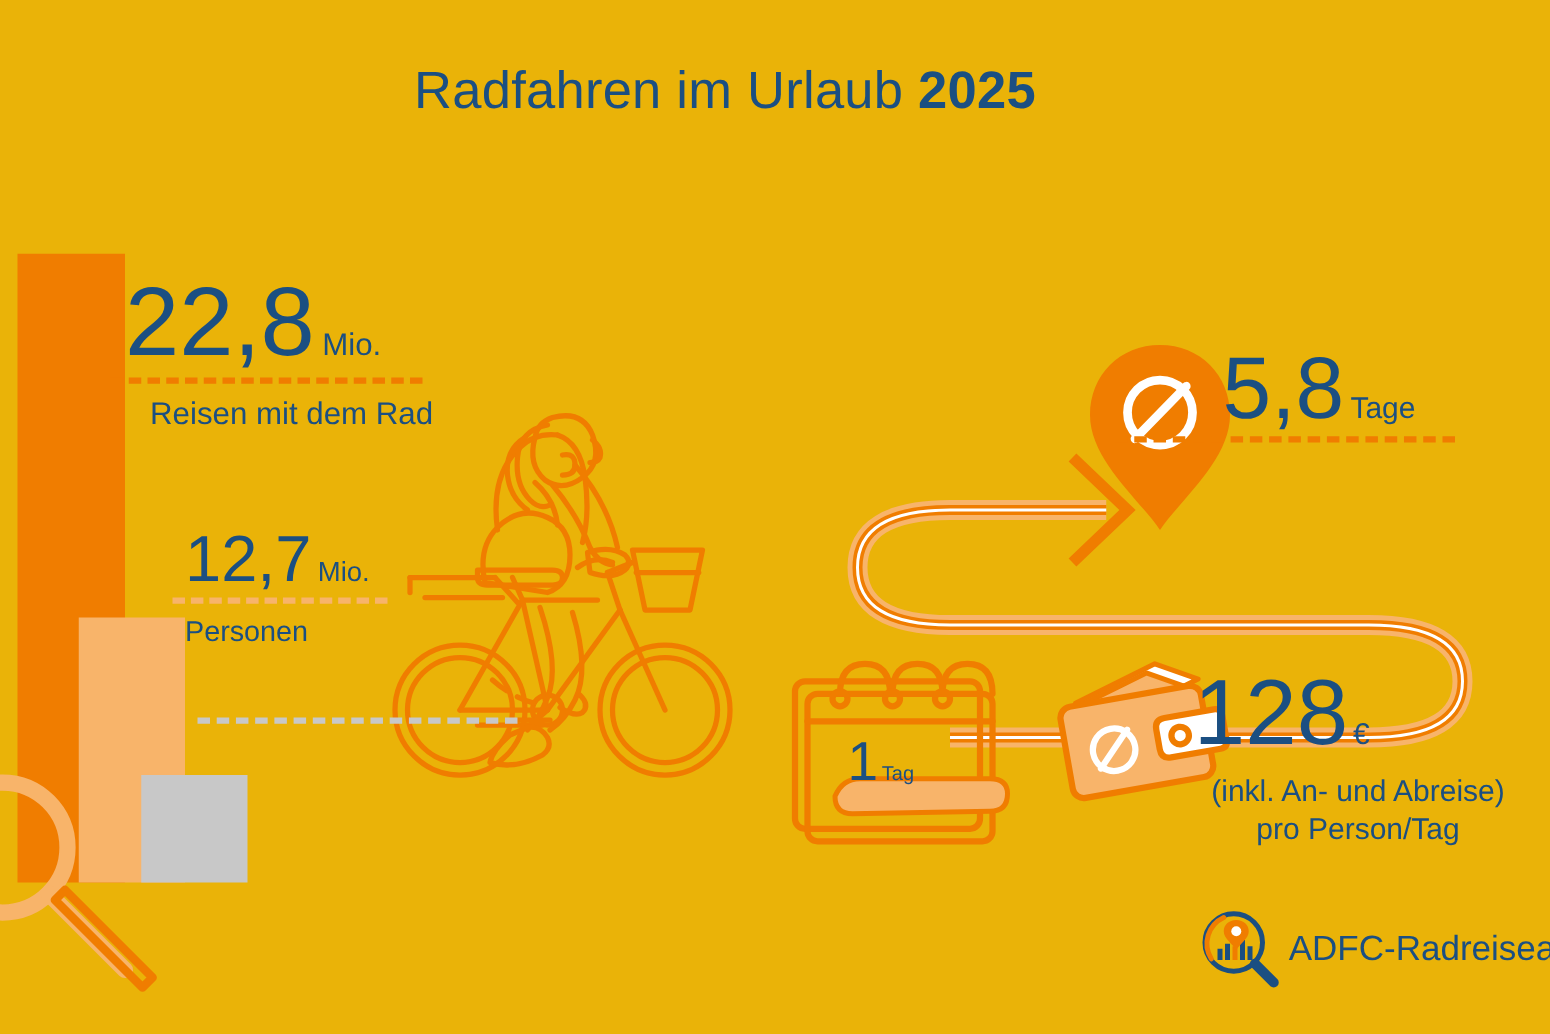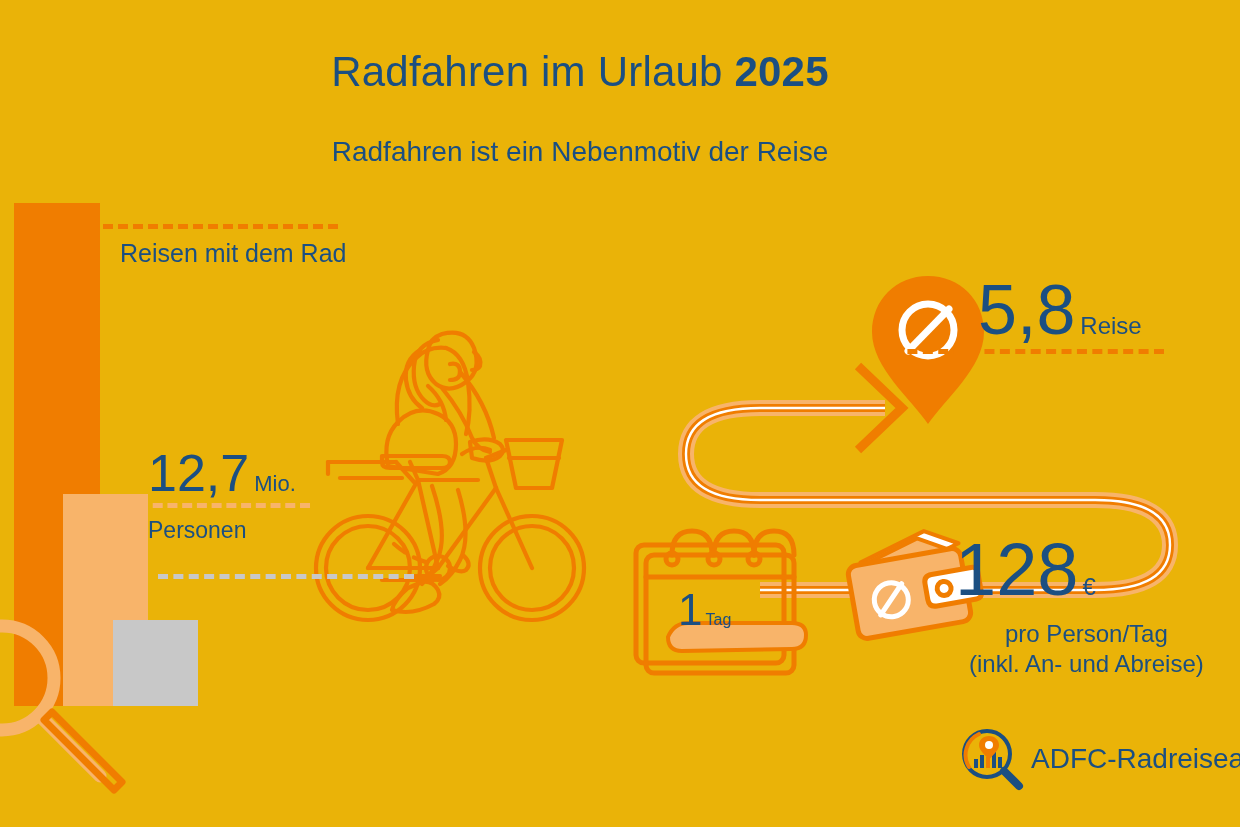--- a/index.html
+++ b/index.html
@@ -71,21 +71,21 @@
   }
 
   
   #stat-trips { left: 100px; top: 218px; }
   #stat-trips .value { font-size: 78px; display: inline-block; vertical-align: baseline; }
   #stat-trips .unit  { font-size: 25px; display: inline-block; margin-left: 6px; }
   #stat-trips .dashline { width: 250px; border-top-color: #f07d00; margin-top: 6px; margin-left: -12px; }
   #stat-trips .caption { font-size: 25px; margin-top: 9px; padding-left: 20px; }
 
   
-  #stat-persons { left: 148px; top: 447px; }
+  #stat-persons { left: 148px; top: 422px; }
   #stat-persons .value { font-size: 52px; display: inline-block; }
   #stat-persons .unit  { font-size: 22px; display: inline-block; margin-left: 5px; }
   #stat-persons .dashline { width: 172px; border-top-color: #f8b46a; margin-top: 4px; margin-left: -10px; }
   #stat-persons .caption { font-size: 23px; margin-top: 8px; }
 
   
   #stat-nights { left: 168px; top: 570px; }
   #stat-nights .value { font-size: 52px; display: inline-block; }
   #stat-nights .dashline { width: 256px; border-top-color: #c8c8c8; margin-top: 4px; margin-left: -10px; }
   #stat-nights .caption { font-size: 23px; margin-top: 8px; }
@@ -127,21 +127,20 @@
   .abs-svg { position: absolute; }
 </style>
 </head>
 <body>
 
 <div id="infographic">
 
   <div class="title">
     <span>Radfahren im Urlaub </span><span class="bold">2025</span>
   </div>
-  <div class="subtitle">Radfahren ist ein Nebenmotiv der Reise</div>
 
   <div class="bar" id="bar-trips"></div>
   <div class="bar" id="bar-persons"></div>
   <div class="bar" id="bar-nights"></div>
 
   <svg class="abs-svg" style="left:-60px; top:600px;" width="220" height="200" viewBox="0 0 220 200">
     <circle cx="62" cy="78" r="52" fill="none" stroke="#f8b46a" stroke-width="13"></circle>
     <line x1="99" y1="115" x2="160" y2="176" stroke="#f8b46a" stroke-width="13" stroke-linecap="round"></line>
     <path d="M104 120 L112 112 L182 182 L174 190 Z" fill="none" stroke="#f07d00" stroke-width="7" stroke-linejoin="round"></path>
   </svg>
@@ -256,50 +255,53 @@
 
       <path d="M96 52 L136 52 q6 0 6 6 L142 78 q0 6 -6 6 L96 84 q-8 0 -8 -8 L88 60 q0 -8 8 -8 Z" fill="#ffffff" stroke="#f07d00" stroke-width="5" stroke-linejoin="round"></path>
       <circle cx="106" cy="68" r="7" fill="#ffffff" stroke="#f07d00" stroke-width="5"></circle>
 
       <circle cx="52" cy="70" r="17" fill="none" stroke="#ffffff" stroke-width="5"></circle>
       <line x1="39" y1="83" x2="65" y2="56" stroke="#ffffff" stroke-width="5" stroke-linecap="round"></line>
     </g>
   </svg>
 
   <div class="stat" id="stat-trips">
+    <div>
+      <span class="value">22,8</span><span class="unit">Mio.</span>
+    </div>
     <div class="dashline"></div>
     <div class="caption">Reisen mit dem Rad</div>
   </div>
 
   <div class="stat" id="stat-persons">
     <div>
       <span class="value">12,7</span><span class="unit">Mio.</span>
     </div>
     <div class="dashline"></div>
     <div class="caption">Personen</div>
   </div>
 
   <div class="stat" id="stat-nights">
     <div class="dashline"></div>
   </div>
 
   <div class="stat" id="stat-days">
     <div>
-      <span class="value">5,8</span><span class="unit">Reise</span>
+      <span class="value">5,8</span><span class="unit">Tage</span>
     </div>
     <div class="dashline"></div>
   </div>
 
   <div class="stat" id="stat-price">
     <div>
       <span class="value">128</span><span class="unit">€</span>
     </div>
     <div class="caption">
+      <div>(inkl. An- und Abreise)</div>
       <div>pro Person/Tag</div>
-      <div>(inkl. An- und Abreise)</div>
     </div>
   </div>
 
   <div id="logo">
     <svg width="70" height="66" viewBox="0 0 70 66">
       <circle cx="32" cy="28" r="23" fill="none" stroke="#1b4f82" stroke-width="4"></circle>
       <path d="M14 41 A23 23 0 0 1 24 8" fill="none" stroke="#f07d00" stroke-width="4" stroke-linecap="round"></path>
       <path d="M49 45 L64 60" stroke="#1b4f82" stroke-width="8" stroke-linecap="round"></path>
       <g fill="#1b4f82">
         <rect x="19" y="33" width="4" height="9"></rect>

